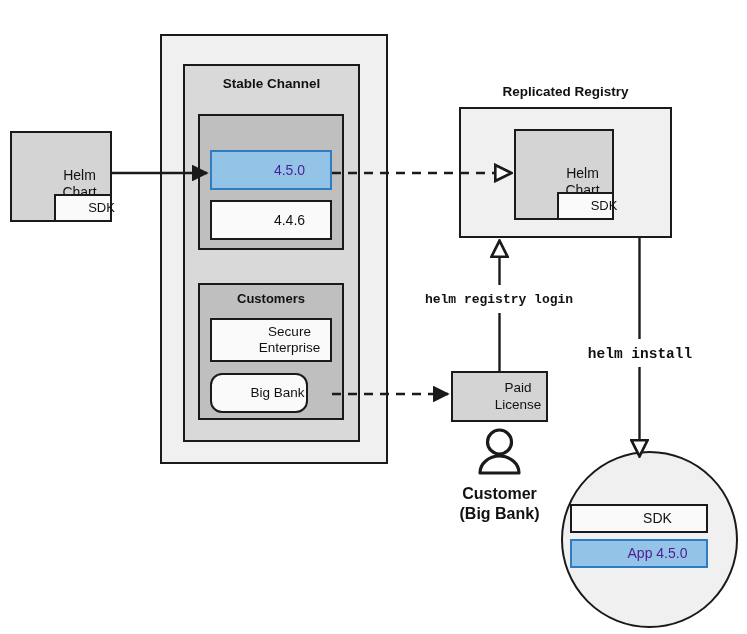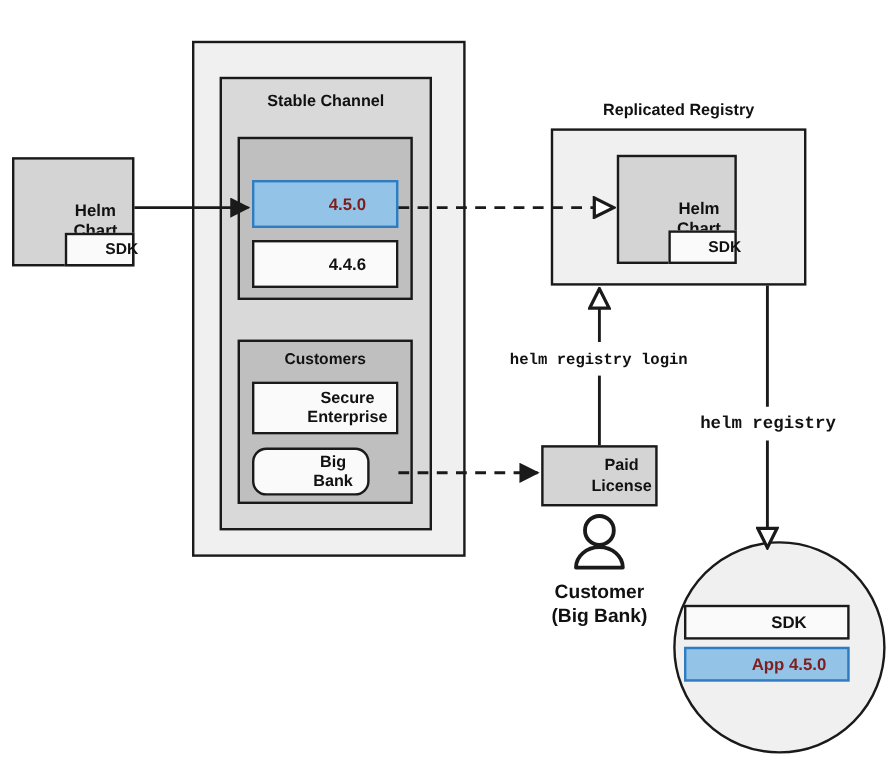--- a/index.html
+++ b/index.html
@@ -19,21 +19,21 @@
     overflow: hidden;
   }
   .box {
     position: absolute;
     box-sizing: border-box;
     border: 2px solid #1a1a1a;
     display: flex;
     align-items: center;
     justify-content: center;
     text-align: center;
-    font-weight: bold;
+    font-weight: normal;
     color: #111111;
     line-height: 1.2;
     padding-left: 37px;
   }
   .lbl {
     position: absolute;
     font-weight: bold;
     color: #111111;
     text-align: center;
     line-height: 1.25;
@@ -68,21 +68,21 @@
     top: 0;
     width: 747px;
     height: 634px;
     pointer-events: none;
   }
   .fill-lightgray { background: #f0f0f0; }
   .fill-gray      { background: #d9d9d9; }
   .fill-midgray   { background: #bfbfbf; }
   .fill-chartgray { background: #d4d4d4; }
   .fill-white     { background: #fafafa; }
-  .fill-blue      { background: #93c3e6; border-color: #2f7dc0; color: #7f1d1d; }
+  .fill-blue      { background: #93c3e6; border-color: #2f7dc0; color: #4c1d95; }
 </style>
 </head>
 <body>
 
 <div id="canvas">
 
   <div class="box fill-chartgray" style="left:10px; top:131px; width:102px; height:91px; font-size:14px; align-items:flex-start; padding-top:34px;">
     <span>Helm Chart</span>
   </div>
   <div class="box fill-white" style="left:54px; top:194px; width:58px; height:28px; font-size:13px;">
@@ -146,21 +146,21 @@
   <div class="circle" style="left:561px; top:451px; width:177px; height:177px;"></div>
 
   <div class="box fill-white" style="left:570px; top:504px; width:138px; height:29px; font-size:14px;">
     <span>SDK</span>
   </div>
   <div class="box fill-blue" style="left:570px; top:539px; width:138px; height:29px; font-size:14px;">
     <span>App 4.5.0</span>
   </div>
 
   <div class="mono" style="left:399px; top:292px; width:200px; font-size:13px;">helm registry login</div>
-  <div class="mono" style="left:576px; top:346px; width:128px; font-size:14.5px;">helm registry</div>
+  <div class="mono" style="left:576px; top:346px; width:128px; font-size:14.5px;">helm install</div>
 
   <svg class="overlay" style="z-index:2;">
     <defs>
       <marker id="arrow-filled" viewBox="0 0 10 10" refX="9" refY="5" markerWidth="7" markerHeight="7" orient="auto-start-reverse">
         <path d="M 0 0 L 10 5 L 0 10 z" fill="#1a1a1a"></path>
       </marker>
       <marker id="arrow-open" viewBox="0 0 10 10" refX="9" refY="5" markerWidth="8" markerHeight="8" orient="auto-start-reverse">
         <path d="M 0.8 0.8 L 9.2 5 L 0.8 9.2 z" fill="#ffffff" stroke="#1a1a1a" stroke-width="1.4" stroke-linejoin="miter"></path>
       </marker>
     </defs>

